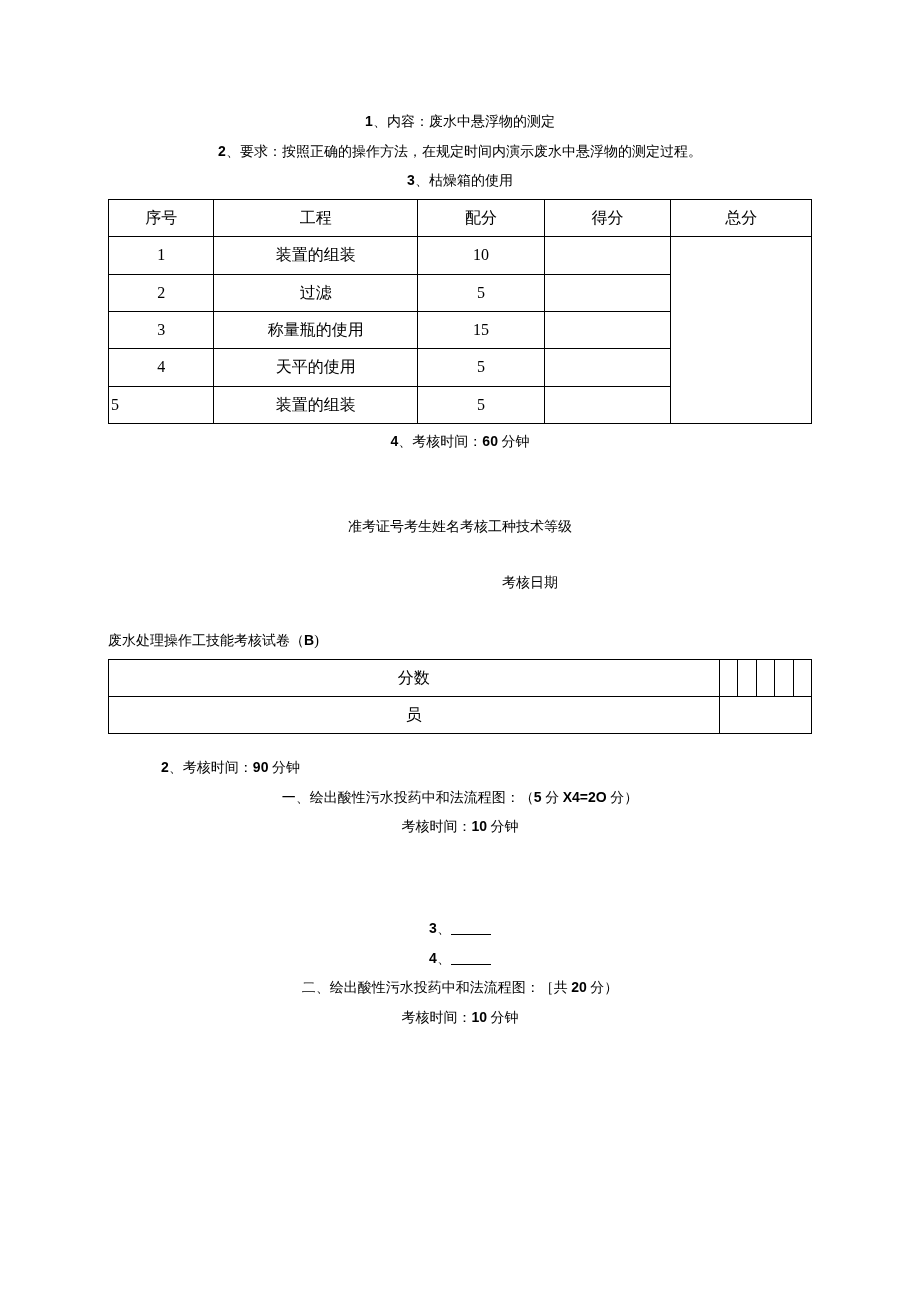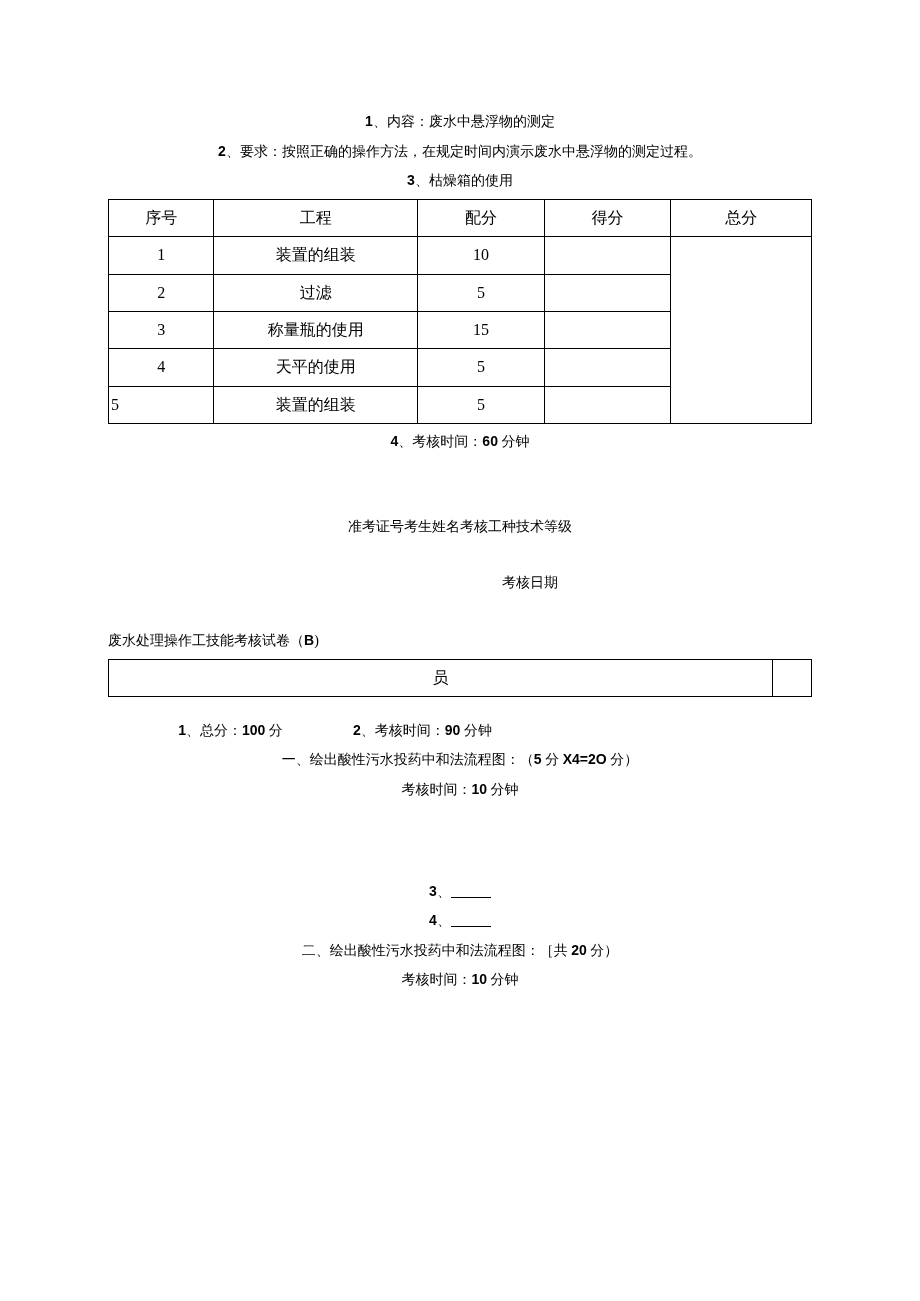--- a/index.html
+++ b/index.html
@@ -111,32 +111,37 @@
 
 <div class="sec-gap"></div>
 
 <div class="line right-line">
   <span>废水处理操作工技能考核试卷（</span><span class="bold">B</span><span>)</span>
 </div>
 
 <table class="t2">
   <tbody>
   <tr>
+    <td>分数</td>
+    <td></td>
+    <td></td>
+    <td></td>
+    <td></td>
+    <td></td>
+  </tr>
+  <tr>
     <td>员</td>
     <td colspan="5"></td>
   </tr>
 </tbody>
   </table>
 
 <div class="sp"></div>
 
 <div class="line twocol">
-  <div>
-    <span class="bold">1</span><span>、总分：</span><span class="bold">100</span><span> 分</span>
-  </div>
   <div>
     <span class="bold">2</span><span>、考核时间：</span><span class="bold">90</span><span> 分钟</span>
   </div>
 </div>
 
 <div class="line">
   <span>一、绘出酸性污水投药中和法流程图：（</span><span class="bold">5</span><span> 分 </span><span class="bold">X4=2O</span><span> 分）</span>
 </div>
 
 <div class="line">

